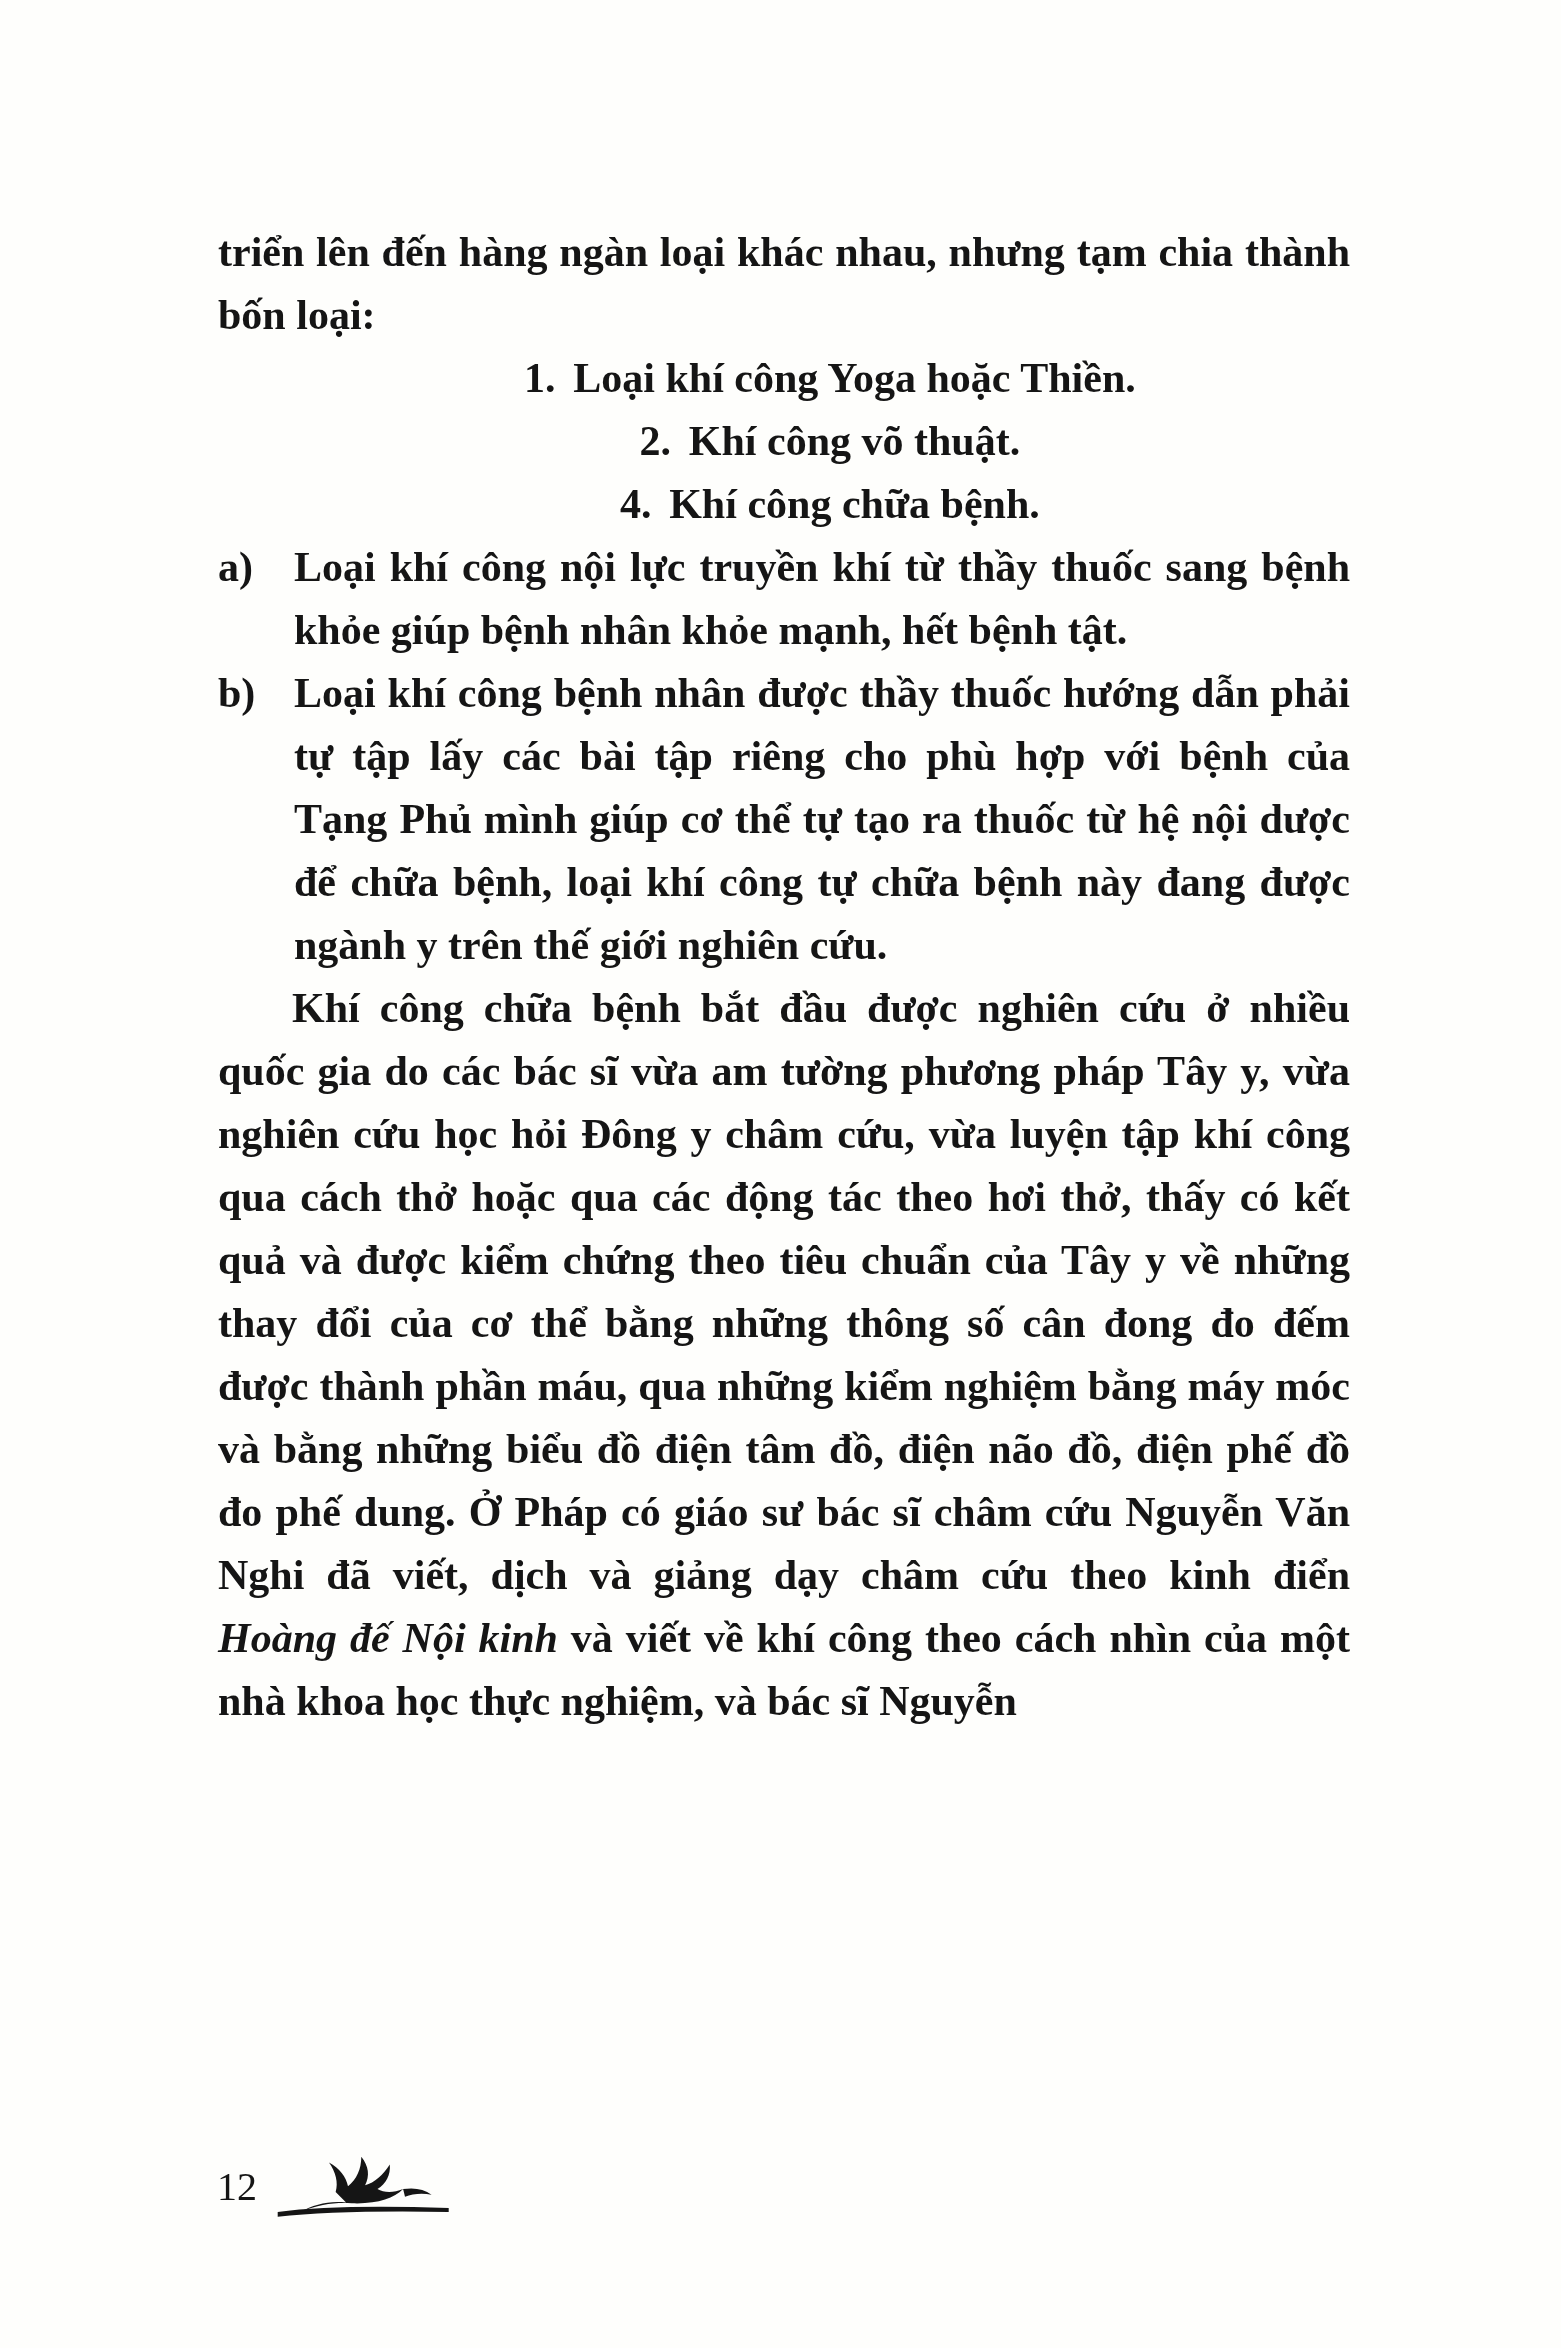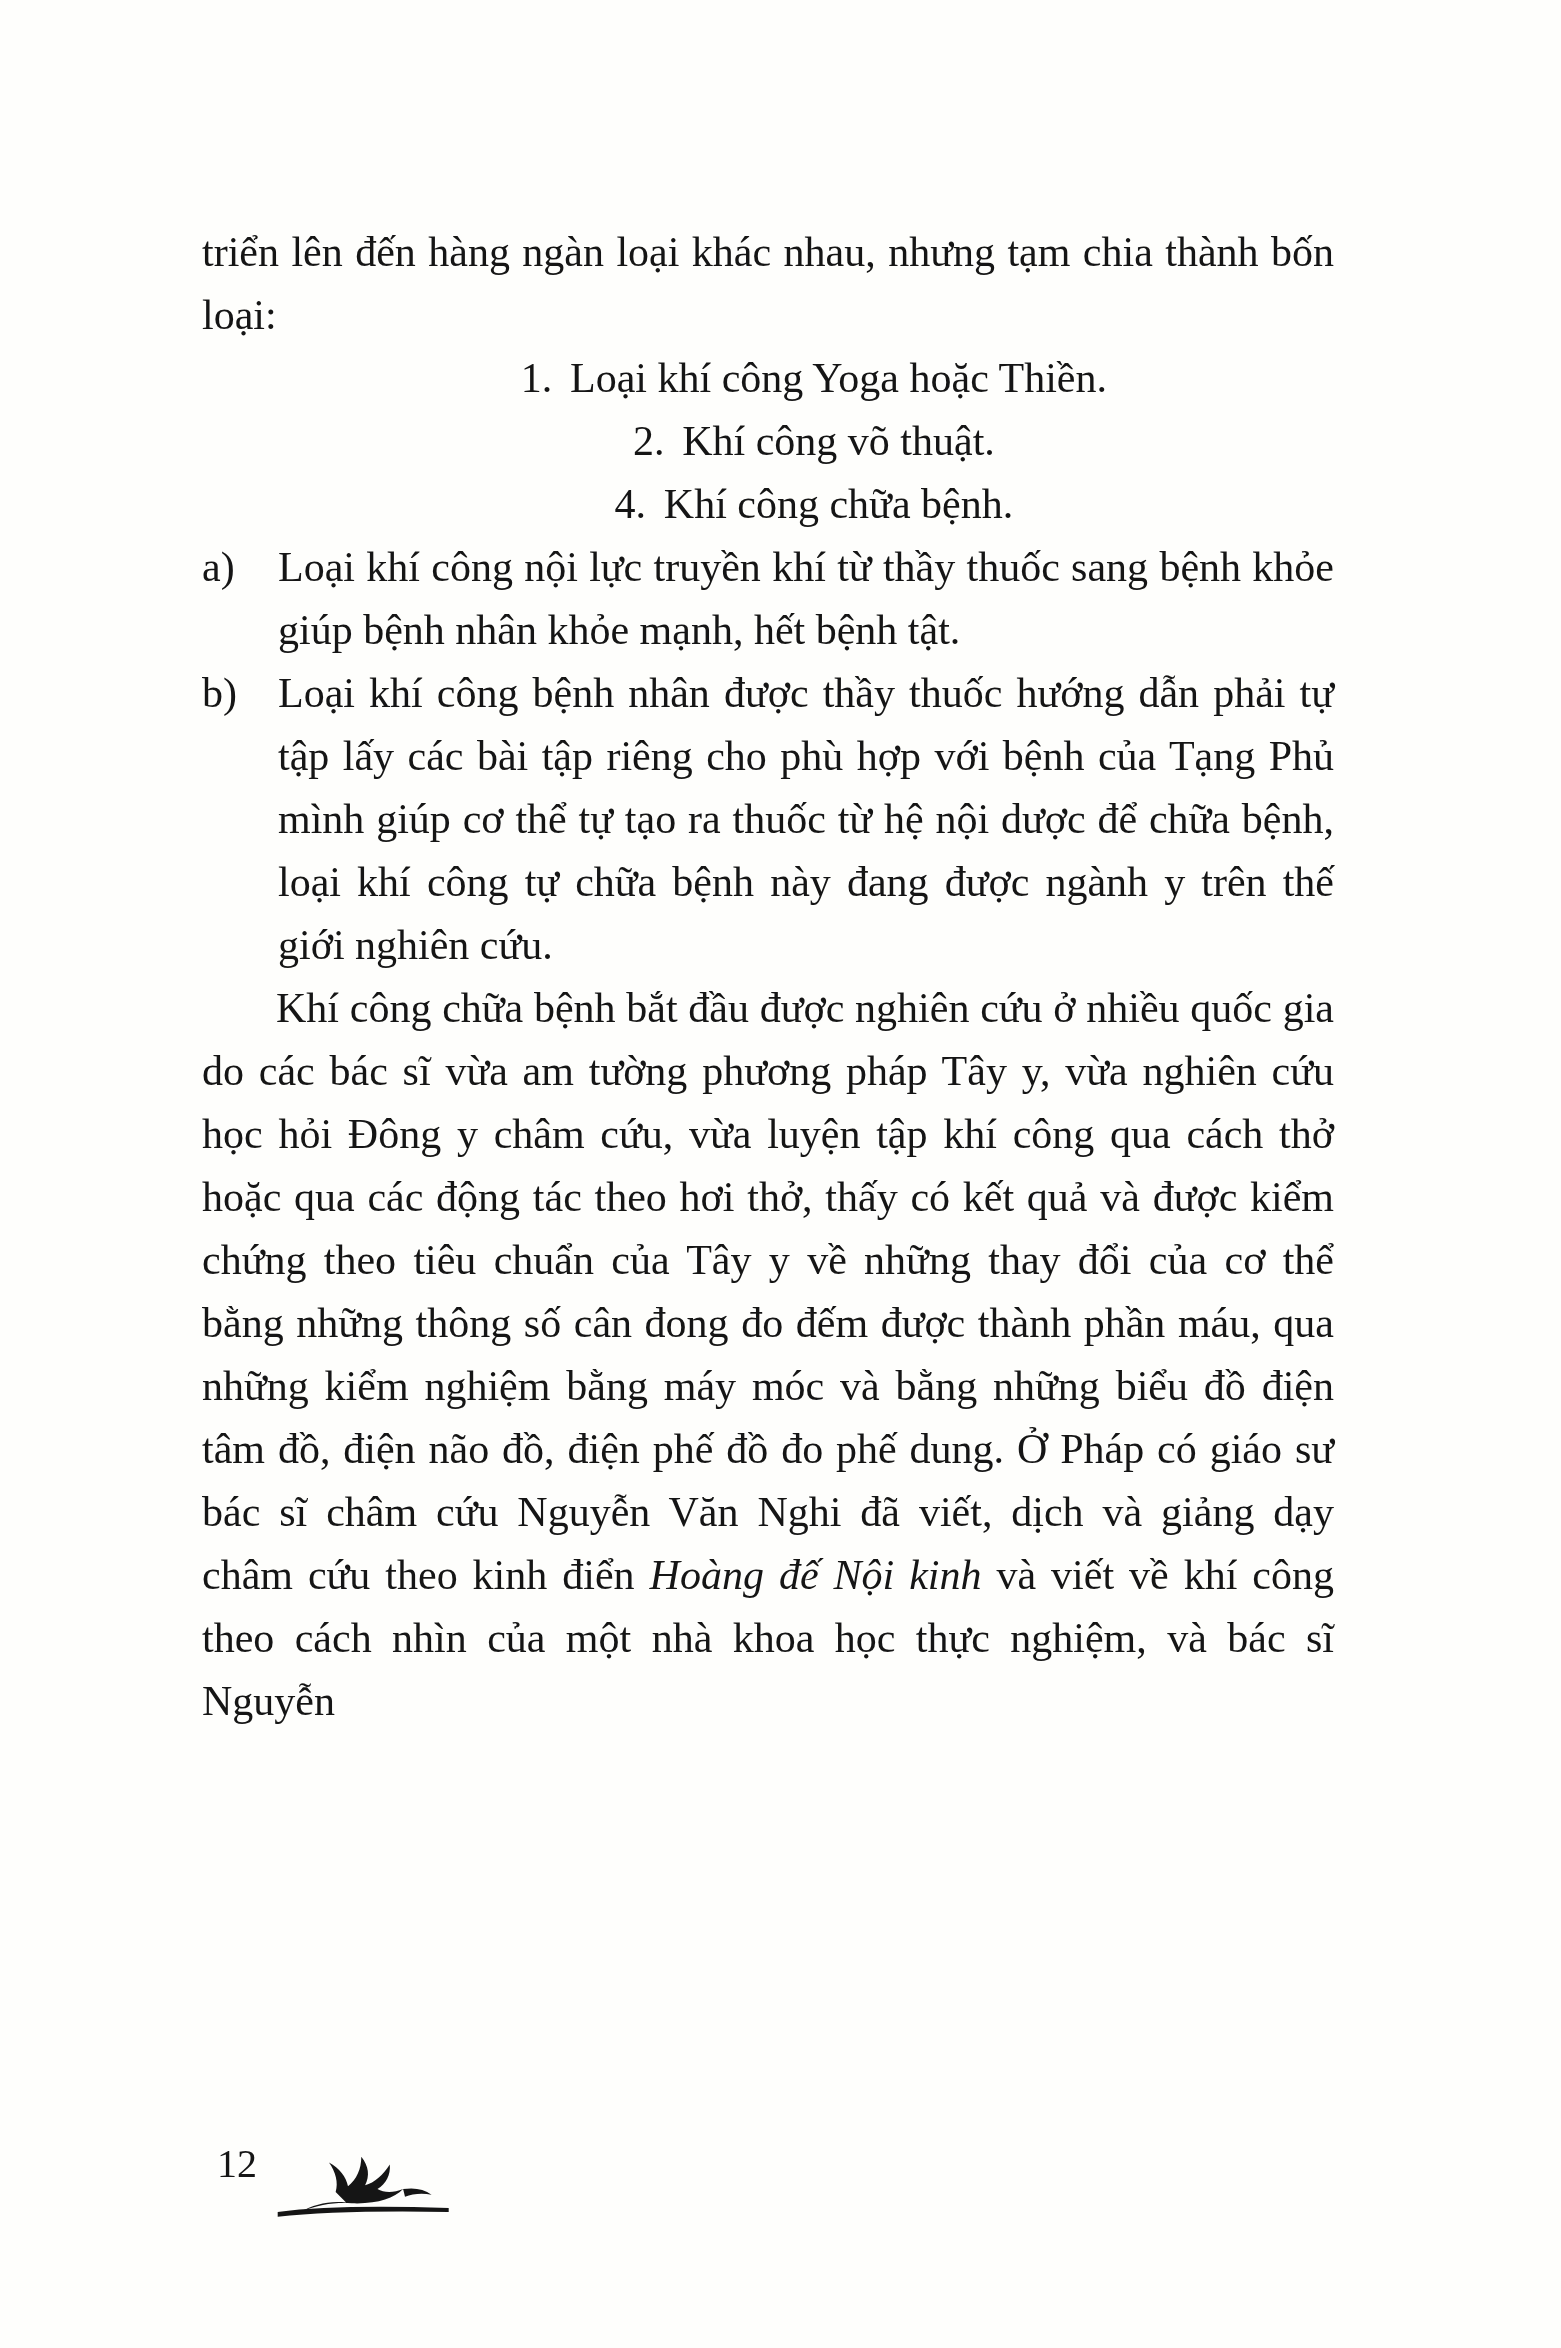--- a/index.html
+++ b/index.html
@@ -8,26 +8,27 @@
     position: relative;
     width: 1562px;
     height: 2348px;
     background: #fefefc;
     font-family: "Liberation Serif", "DejaVu Serif", serif;
     color: #151515;
     overflow: hidden;
   }
   .text-block {
     position: absolute;
-    left: 202px;
+    left: 218px;
     top: 221px;
     width: 1132px;
     font-size: 42px;
     line-height: 63px;
     text-align: justify;
+    font-weight: bold;
   }
   p { margin: 0; }
   .indent { text-indent: 74px; }
   
   .num-item { margin-left: 74px; text-align: center; }
   .num-marker { display: inline-block; width: 67px; }
   
   .lettered { position: relative; padding-left: 76px; }
   .letter-marker { position: absolute; left: 0; top: 0; }
   .italic { font-style: italic; margin-top: 40px; }
@@ -35,21 +36,21 @@
   .footer {
     position: absolute;
     left: 217px;
     top: 2138px;
     width: 380px;
     height: 86px;
   }
   .page-number {
     position: absolute;
     left: 0;
-    top: 2px;
+    top: 25px;
     font-size: 40px;
   }
   .bird-svg {
     position: absolute;
     left: 55px;
     top: 15px;
   }
 </style>
 </head>
 <body>

